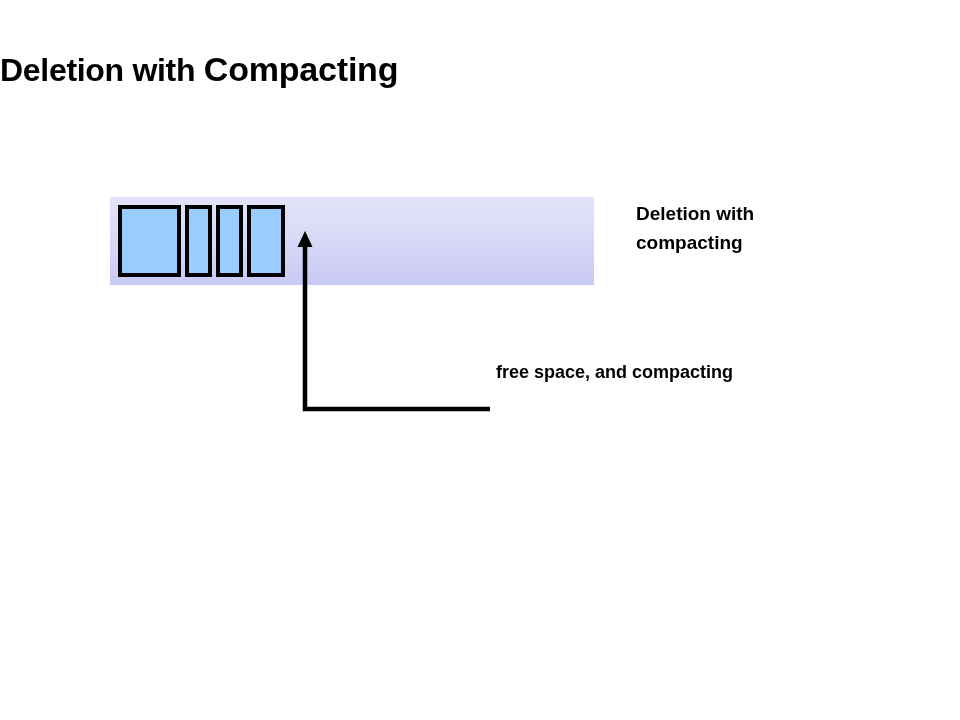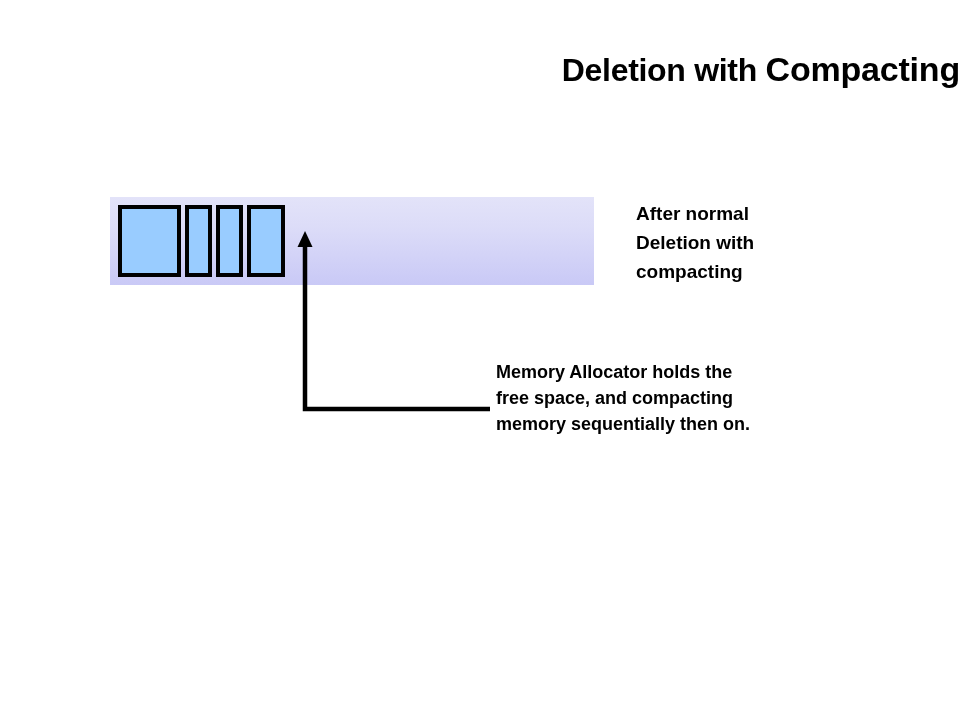--- a/index.html
+++ b/index.html
@@ -19,21 +19,21 @@
     height: 720px;
     background: #ffffff;
   }
 
   
   #title {
     position: absolute;
     left: 0;
     top: 50px;
     width: 960px;
-    text-align: right;
+    text-align: left;
     color: #000000;
     white-space: nowrap;
   }
   #title .t-normal {
     font-size: 32px;
     font-weight: bold;
     letter-spacing: -0.3px;
   }
   #title .t-strong {
     font-size: 34px;
@@ -112,24 +112,21 @@
   <div class="mem-block" id="mem-block-2"></div>
   <div class="mem-block" id="mem-block-3"></div>
   <div class="mem-block" id="mem-block-4"></div>
 
   <svg id="connector" viewBox="0 0 215 195" width="215" height="195">
     <polyline points="200,184 15,184 15,19" fill="none" stroke="#000000" stroke-width="4.5"></polyline>
     <polygon points="15,6 7.5,22 22.5,22" fill="#000000"></polygon>
   </svg>
 
   <div id="after-label">
-    <div>After normal</div>
     <div>Deletion with</div>
     <div>compacting</div>
   </div>
 
   <div id="allocator-note">
-    <div>Memory Allocator holds the</div>
     <div>free space, and compacting</div>
-    <div>memory sequentially then on.</div>
   </div>
 
 </div>
 
 </body></html>

